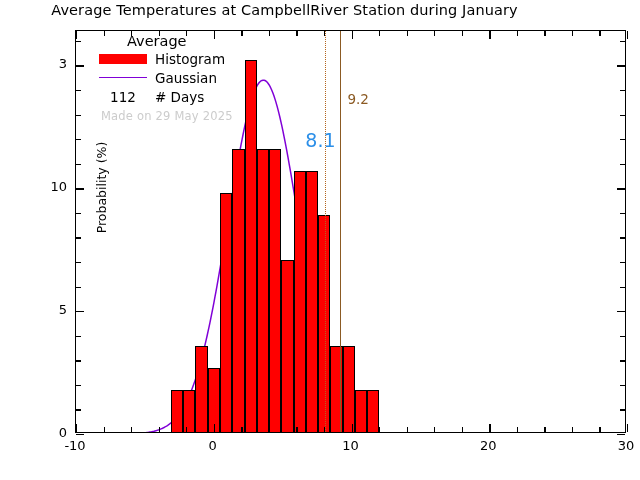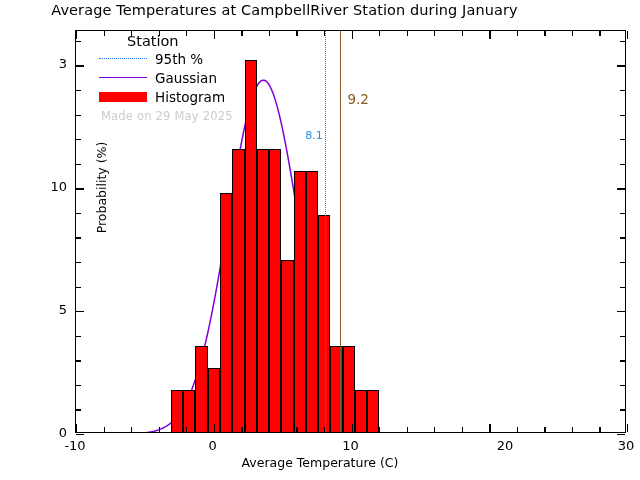--- a/index.html
+++ b/index.html
@@ -37,21 +37,21 @@
   .leg-num{font-size:13.5px;color:#000;width:52px;text-align:center;flex:0 0 52px;}
   .k-dot{position:absolute;left:2px;top:5px;width:48px;height:0;border-top:1.6px dotted #1f77f7;}
   .k-solid99{position:absolute;left:2px;top:5px;width:48px;height:0;border-top:1.6px solid #8b5a23;}
   .k-gauss{position:absolute;left:2px;top:5px;width:48px;height:0;border-top:1.4px solid #8000d7;}
   .k-hist{position:absolute;left:2px;top:1px;width:48px;height:10px;background:#ff0000;}
   .madeon{font-size:11.5px;color:#cccccc;padding-left:4px;padding-top:3px;letter-spacing:0.2px;}
 
   
   .vline95{position:absolute;top:0;width:0;height:100%;border-left:1.6px dotted #b5651d;}
   .vline99{position:absolute;top:0;width:0;height:100%;border-left:1.6px solid #8b5a23;}
-  .vlab95{position:absolute;font-size:11px;color:#2c8fe8;}
+  .vlab95{position:absolute;font-size:19px;color:#2c8fe8;}
   .vlab99{position:absolute;font-size:13.5px;color:#8b5a23;}
 
   .bar{position:absolute;background:#ff0000;border:1.3px solid #000;box-sizing:border-box;border-bottom:none;}
   svg.curve{position:absolute;left:0;top:0;overflow:visible;}
 </style>
 </head>
 <body>
 
 <div id="root">
 
@@ -171,51 +171,48 @@
   <div id="ylabels">
       <div class="ytick-lab" style="left: 27px; top: 425px;">0</div>
       <div class="ytick-lab" style="left: 27px; top: 302.134px;">5</div>
       <div class="ytick-lab" style="left: 27px; top: 179.268px;">10</div>
       <div class="ytick-lab" style="left: 27px; top: 56.4024px;">3</div>
     </div>
   <div id="xlabels">
       <div class="xtick-lab" style="left: 50px; top: 438px;">-10</div>
       <div class="xtick-lab" style="left: 187.75px; top: 438px;">0</div>
       <div class="xtick-lab" style="left: 325.5px; top: 438px;">10</div>
-      <div class="xtick-lab" style="left: 463.25px; top: 438px; text-align: right;">20</div>
+      <div class="xtick-lab" style="left: 463.25px; top: 438px;">20</div>
       <div class="xtick-lab" style="left: 601px; top: 438px;">30</div>
     </div>
 
   <div style="position:absolute;left:75px;top:30px;width:551px;height:403px;pointer-events:none;">
     <div class="ylabel">Probability (%)</div>
   </div>
-  <div class="xlabel">Average Temperature (C)</div>
 
   <div id="legend">
-    <div class="leg-title">Station</div>
+    <div class="leg-title">Average</div>
+
+
 
     <div class="leg-row">
       <span class="leg-key">
-          <i class="k-dot"></i>
+          <i class="k-hist"></i>
         </span>
-      <span class="leg-txt">95th %</span>
-    </div>
-
+      <span class="leg-txt">Histogram</span>
+    </div>
 
     <div class="leg-row">
       <span class="leg-key">
           <i class="k-gauss"></i>
         </span>
       <span class="leg-txt">Gaussian</span>
     </div>
 
     <div class="leg-row">
-      <span class="leg-key">
-          <i class="k-hist"></i>
-        </span>
-      <span class="leg-txt">Histogram</span>
-    </div>
-
+      <span class="leg-num">112</span>
+      <span class="leg-txt"># Days</span>
+    </div>
 
     <div class="madeon">Made on 29 May 2025</div>
   </div>
 
 </div>
 
 </body></html>

